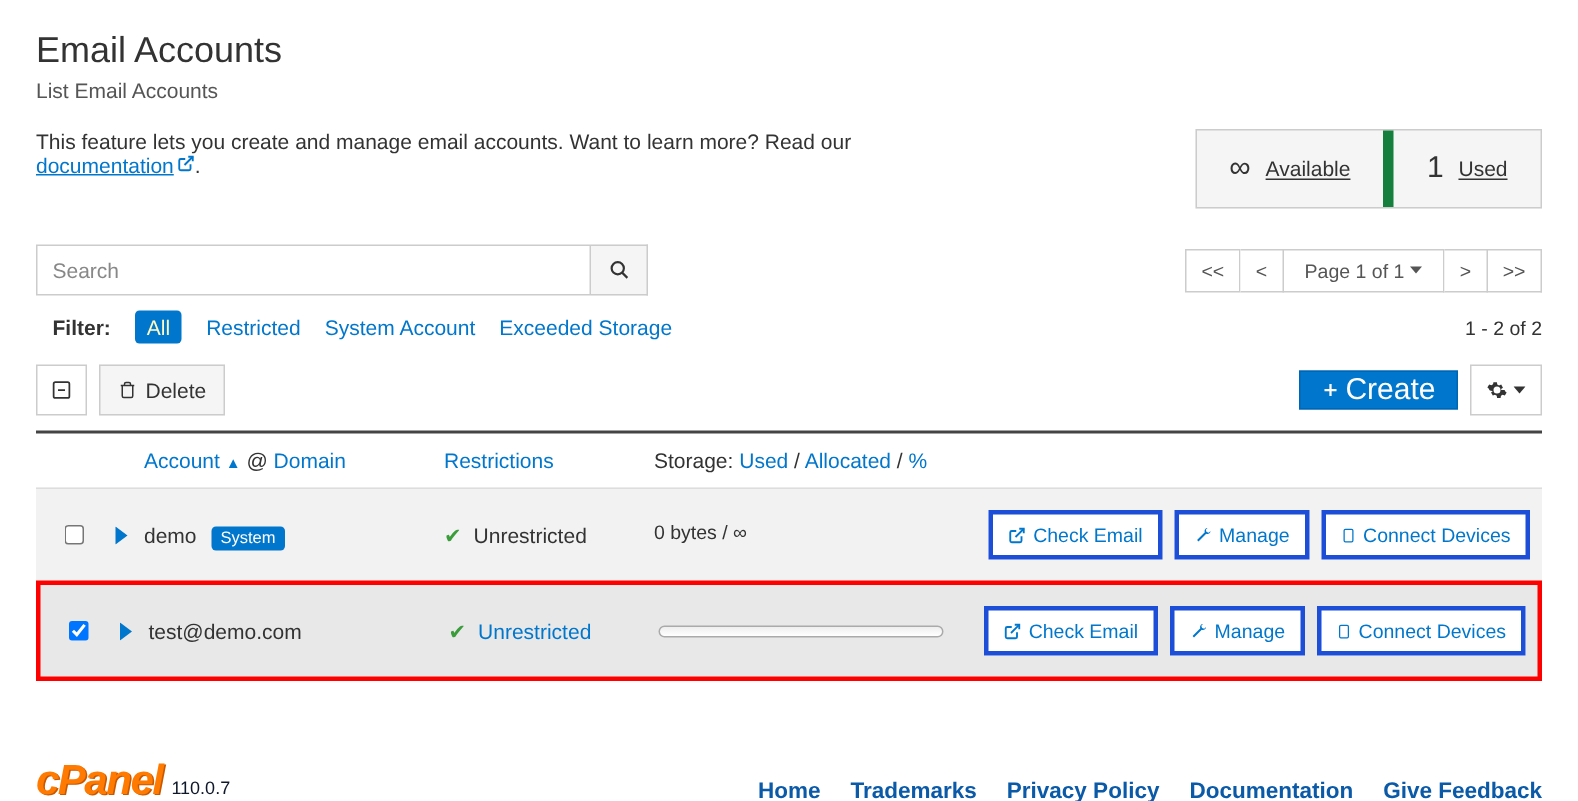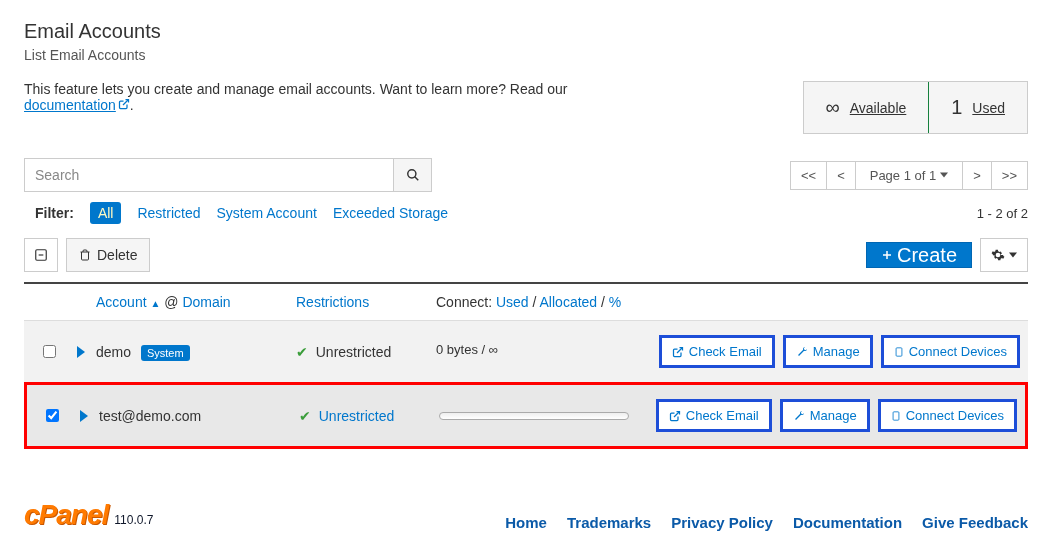--- a/index.html
+++ b/index.html
@@ -1,25 +1,25 @@
 <!DOCTYPE html>
 <html><head>
 <meta charset="utf-8">
 <style>
 * { box-sizing: border-box; margin: 0; padding: 0; }
 body { font-family: "Helvetica Neue", Arial, sans-serif; font-size: 14px; color: #333; background: #fff; padding: 20px 24px; width: 1052px; }
-.header h1 { font-size: 20px; font-weight: 300; color: #333; margin-bottom: 4px; }
+.header h1 { font-size: 24px; font-weight: 300; color: #333; margin-bottom: 4px; }
 .header .subtitle { font-size: 14px; color: #555; margin-bottom: 18px; }
 .intro-row { display: flex; justify-content: space-between; align-items: flex-start; margin-bottom: 24px; }
 .intro-text { font-size: 14px; color: #333; max-width: 620px; }
 .intro-text a { color: #0077cc; text-decoration: underline; }
 .ext-icon { display: inline-block; margin-left: 2px; color: #0077cc; }
 .stats-box { display: flex; border: 1px solid #ccc; background: #f5f5f5; }
 .stats-box .cell { padding: 14px 22px; text-align: center; }
-.stats-box .cell + .cell { border-left: 1px solid #15803d; }
+.stats-box .cell + .cell { border-left: 7px solid #15803d; }
 .stats-box .num { font-size: 20px; color: #333; margin-right: 6px; vertical-align: middle; }
 .stats-box .label { font-size: 14px; color: #333; vertical-align: middle; text-decoration: underline; }
 .infinity { font-size: 22px; }
 .controls-row { display: flex; justify-content: space-between; align-items: center; margin-bottom: 10px; }
 .search-group { display: flex; }
 .search-input { width: 370px; height: 34px; border: 1px solid #ccc; padding: 6px 10px; font-size: 14px; color: #555; }
 .search-input::placeholder { color: #888; }
 .search-btn { width: 38px; height: 34px; border: 1px solid #ccc; border-left: none; background: #f5f5f5; cursor: pointer; display: flex; align-items: center; justify-content: center; }
 .pager { display: flex; align-items: center; }
 .pager .pbtn { border: 1px solid #ccc; background: #fff; padding: 6px 10px; font-size: 13px; color: #555; cursor: pointer; }
@@ -171,21 +171,21 @@
     <div class="col-expand"></div>
     <div class="col-account">
       <a><span>Account</span> <span class="sort-icon">▲</span></a>
       <span class="plain">@</span>
       <a>Domain</a>
     </div>
     <div class="col-restrict">
       <a>Restrictions</a>
     </div>
     <div class="col-storage">
-      <span class="plain">Connect:</span>
+      <span class="plain">Storage:</span>
       <a>Used</a><span class="plain"> / </span><a>Allocated</a><span class="plain"> / </span><a>%</a>
     </div>
     <div class="col-actions"></div>
   </div>
 
   <div class="trow gray">
     <div class="col-check">
         <input type="checkbox" style="">
       </div>
     <div class="col-expand">

